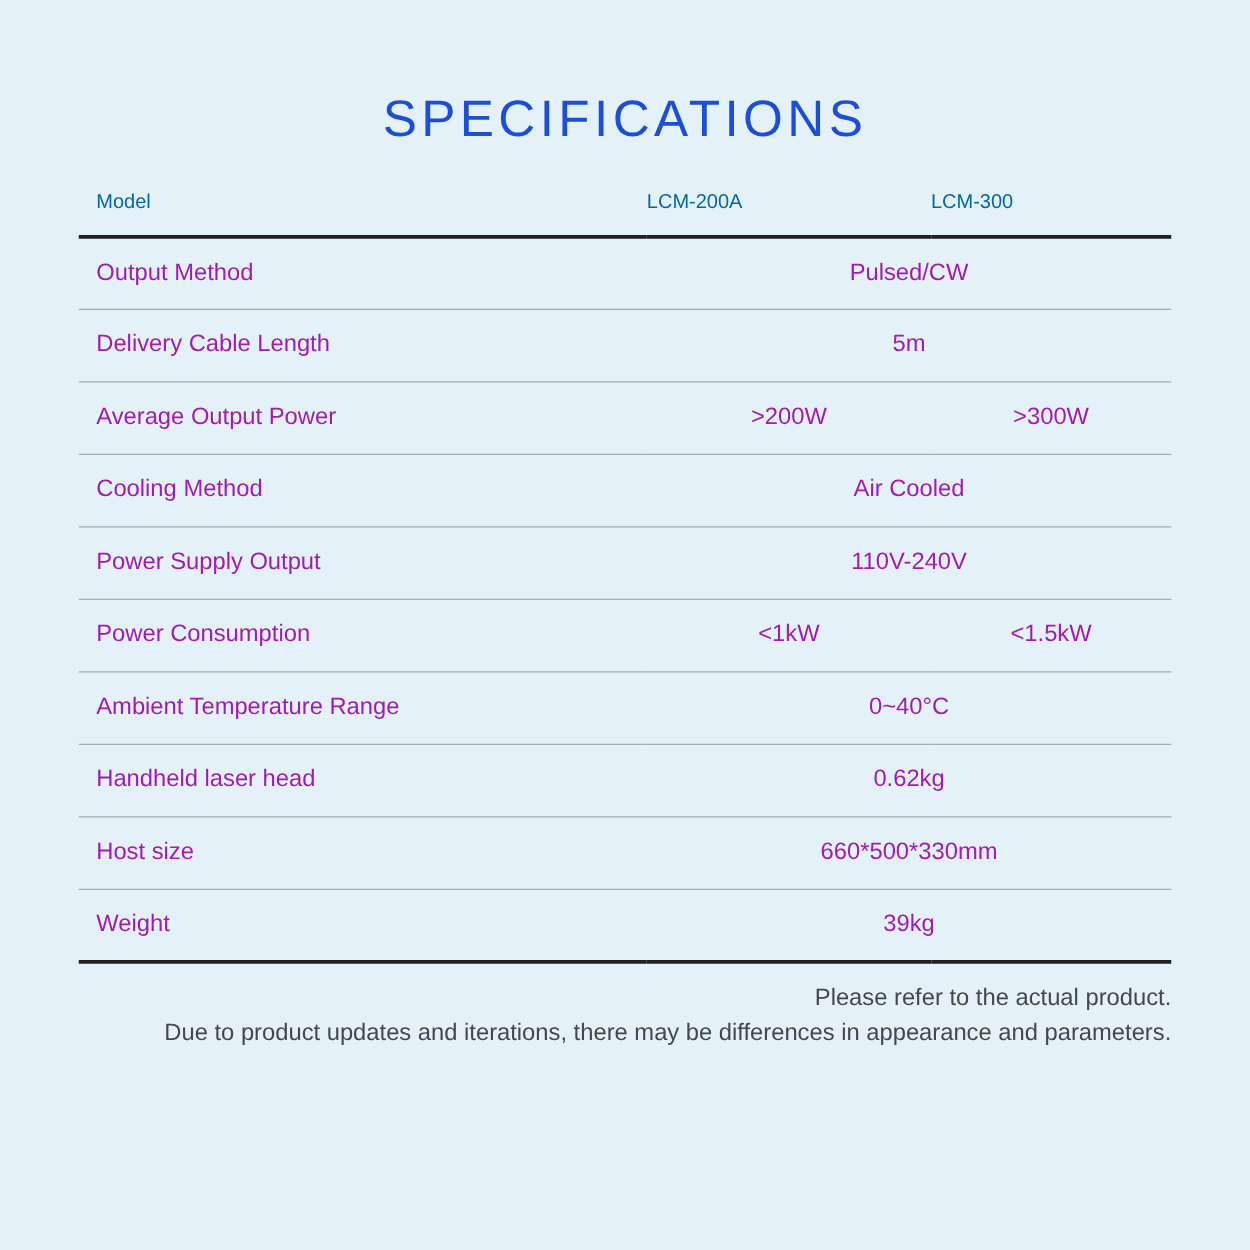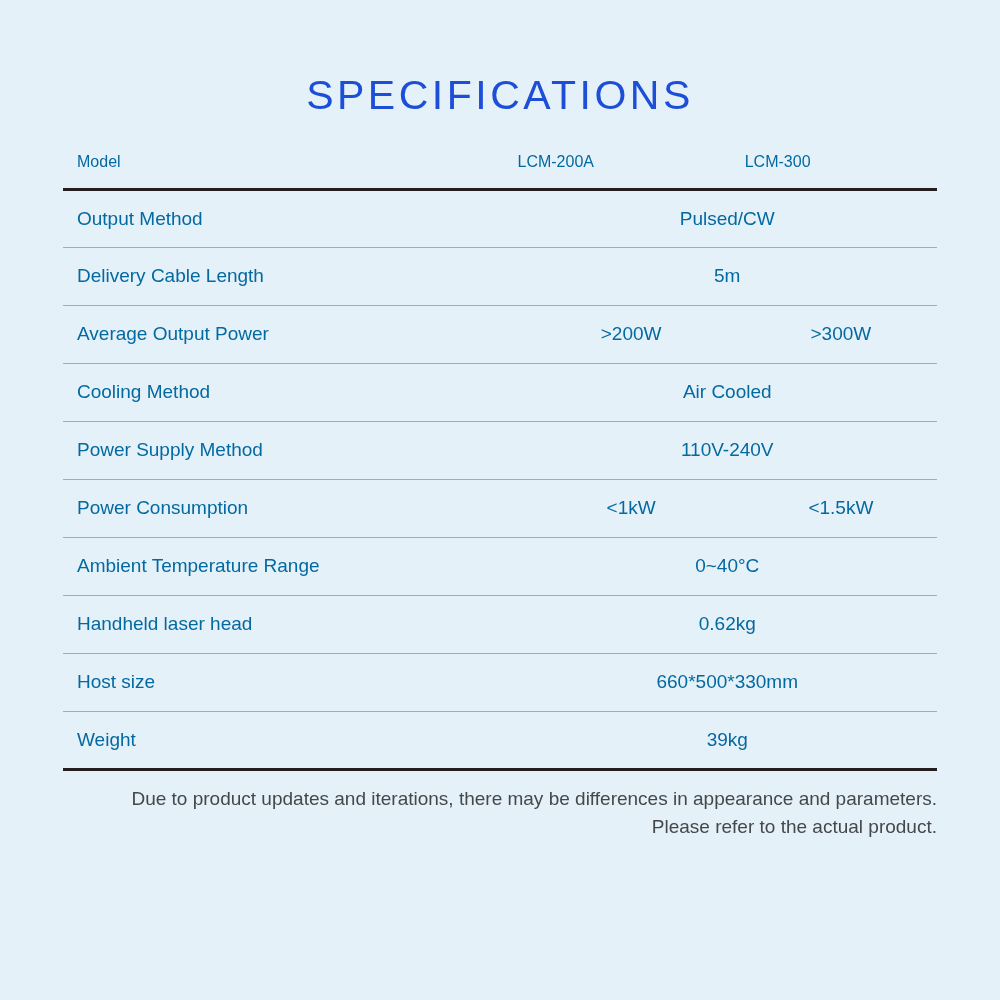--- a/index.html
+++ b/index.html
@@ -43,21 +43,21 @@
     padding: 0;
   }
   th.label-cell { text-align: left; padding-left: 14px; }
   th.value-cell { text-align: left; }
 
   tbody td {
     height: 58px;
     vertical-align: middle;
     border-bottom: 1px solid #a7abae;
     font-size: 19px;
-    color: #0369a1;
+    color: #a21caf;
     padding: 0;
   }
   tbody tr:last-child td { border-bottom: 3px solid #231f20; margin-top: 48px; }
   td.label-cell { text-align: left; padding-left: 14px; }
   td.value-cell { text-align: center; }
 
   .footer {
     margin-top: 14px;
     text-align: right;
     font-size: 19px;
@@ -97,21 +97,21 @@
         <tr>
           <td class="label-cell">Average Output Power</td>
           <td class="value-cell">&gt;200W</td>
           <td class="value-cell">&gt;300W</td>
         </tr>
         <tr>
           <td class="label-cell">Cooling Method</td>
           <td colspan="2" class="value-cell">Air Cooled</td>
         </tr>
         <tr>
-          <td class="label-cell">Power Supply Method</td>
+          <td class="label-cell">Power Supply Output</td>
           <td colspan="2" class="value-cell">110V-240V</td>
         </tr>
         <tr>
           <td class="label-cell">Power Consumption</td>
           <td class="value-cell">&lt;1kW</td>
           <td class="value-cell">&lt;1.5kW</td>
         </tr>
         <tr>
           <td class="label-cell">Ambient Temperature Range</td>
           <td colspan="2" class="value-cell">0~40°C</td>
@@ -125,17 +125,17 @@
           <td colspan="2" class="value-cell">660*500*330mm</td>
         </tr>
         <tr>
           <td class="label-cell">Weight</td>
           <td colspan="2" class="value-cell">39kg</td>
         </tr>
       </tbody>
   </table>
 
   <div class="footer">
+    <div>Please refer to the actual product.</div>
     <div>Due to product updates and iterations, there may be differences in appearance and parameters.</div>
-    <div>Please refer to the actual product.</div>
   </div>
 
 </div>
 
 </body></html>

